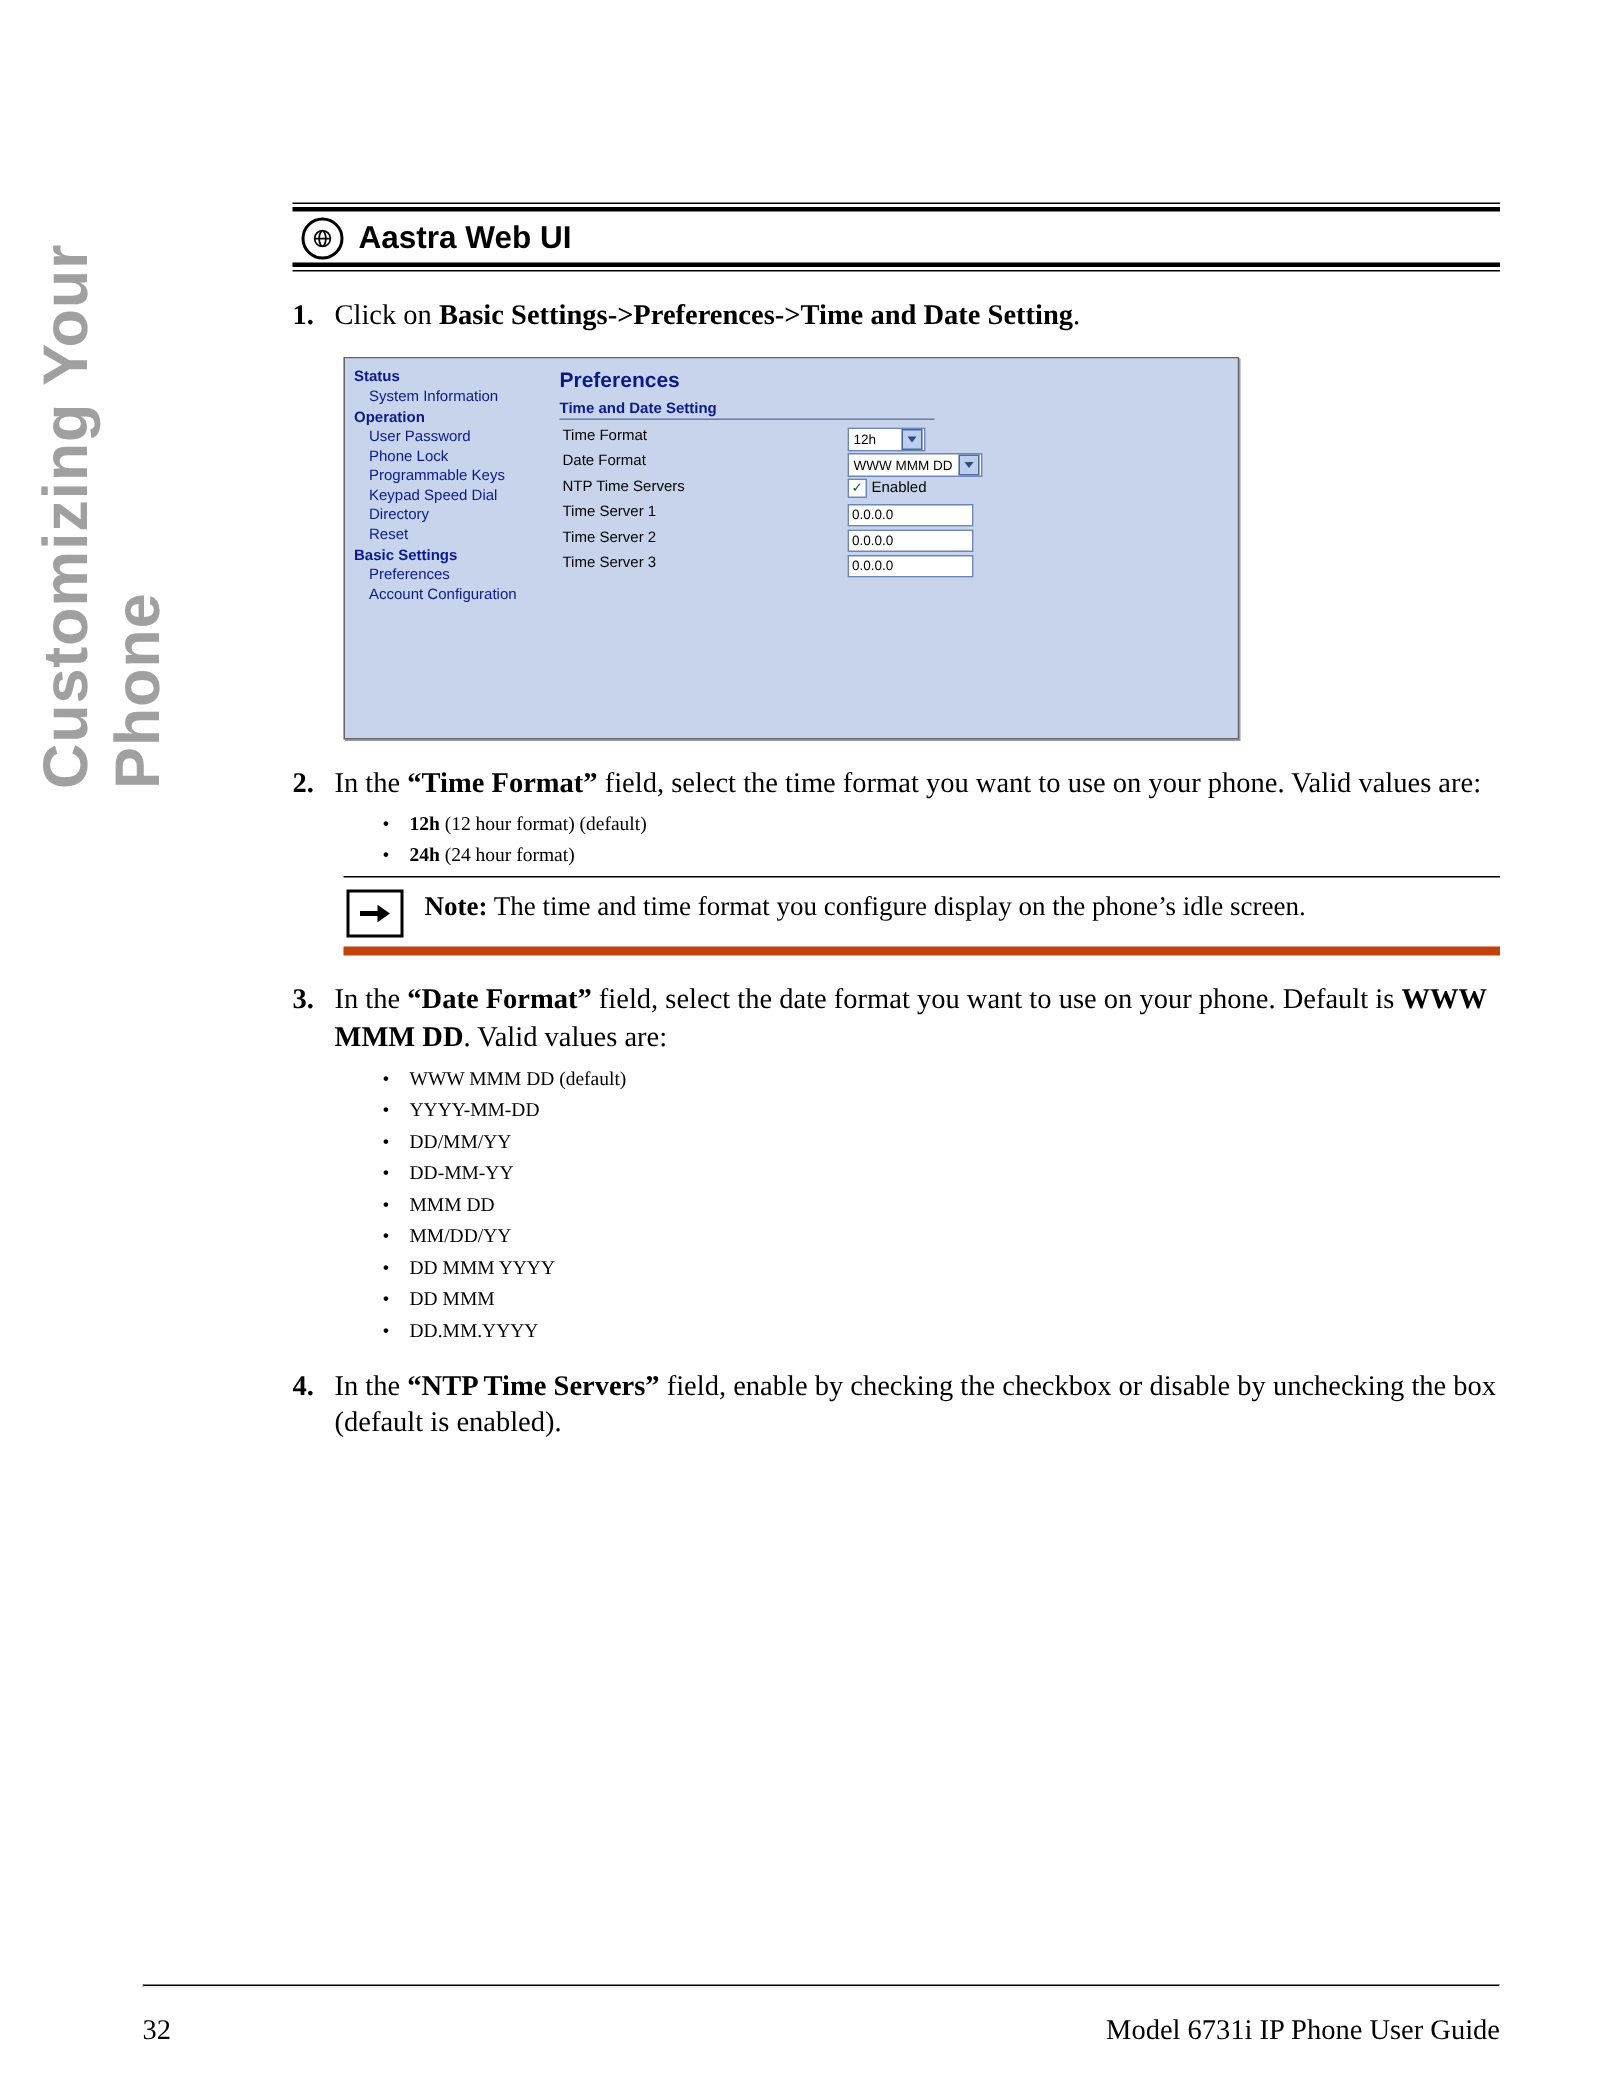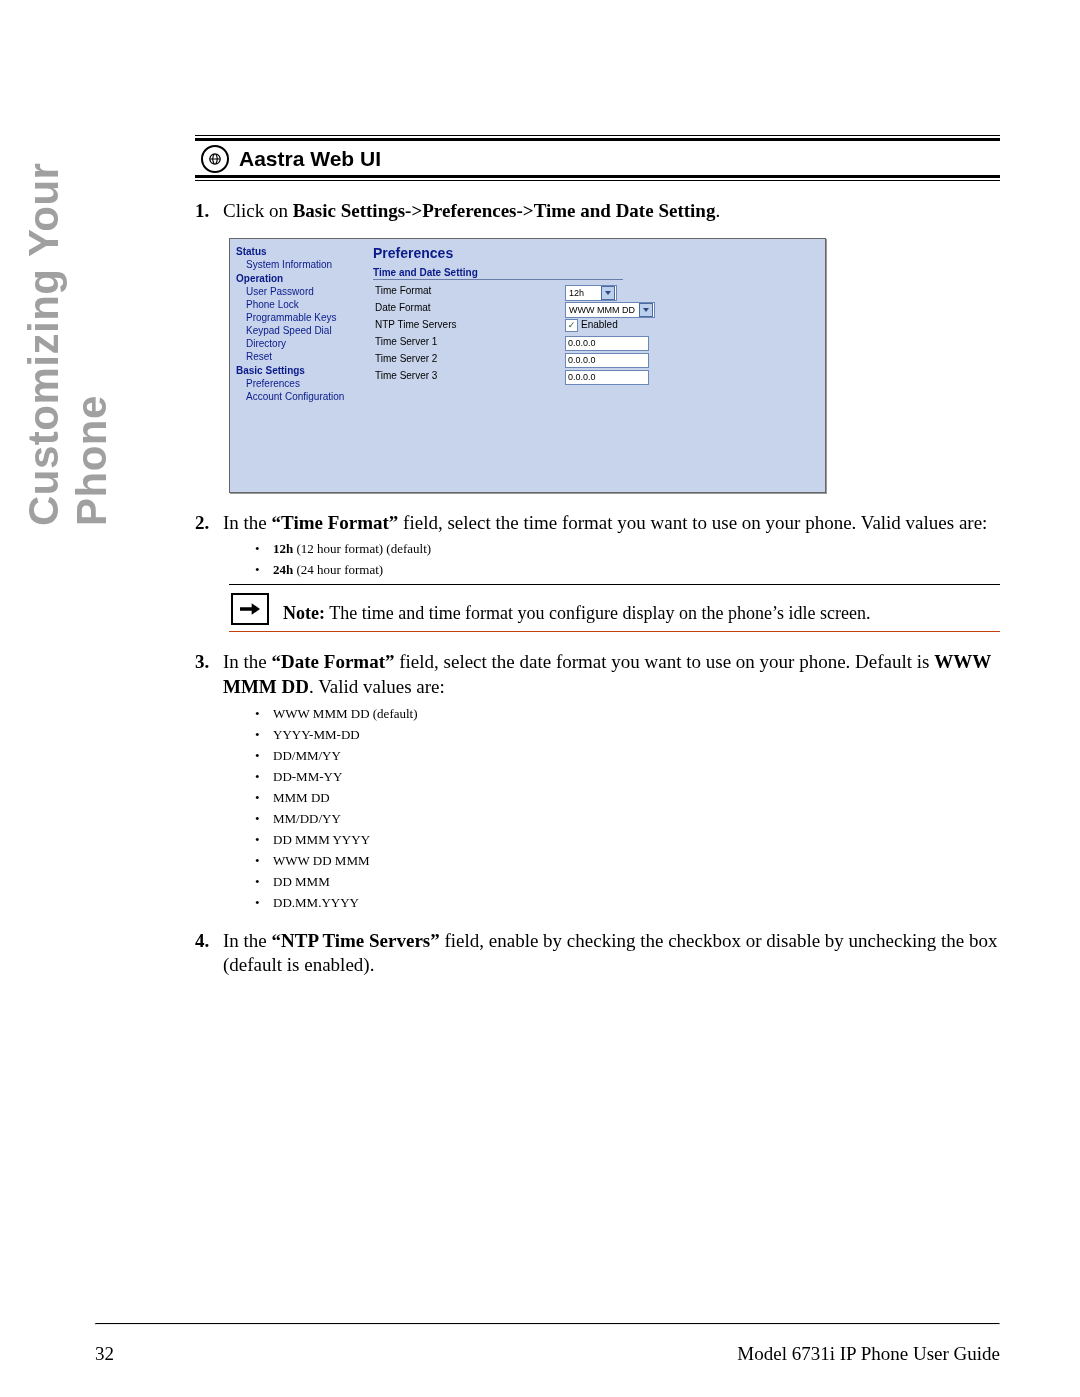--- a/index.html
+++ b/index.html
@@ -15,21 +15,21 @@
   .globe-icon{width:24px;height:24px;border:2px solid #000;border-radius:50%;display:flex;align-items:center;justify-content:center;margin-right:10px}
   .globe-icon svg{width:14px;height:14px}
   .webui-label{font-family:Arial,Helvetica,sans-serif;font-weight:700;font-size:21px}
   .body-text{font-size:19px;line-height:1.3}
   .step{display:flex;margin-top:18px}
   .step .num{width:28px;font-weight:700;flex:none}
   .step .txt{flex:1}
   .sub-bullets{margin:6px 0 6px 60px;padding:0;list-style:none}
   .sub-bullets li{position:relative;padding-left:18px;margin:5px 0;font-size:13px}
   .sub-bullets li::before{content:"\2022";position:absolute;left:0;top:0}
-  .note-box{margin:6px 0 6px 34px;border-top:1px solid #000;border-bottom:1px solid #c2410c;padding:6px 0;display:flex;align-items:flex-end}
+  .note-box{margin:6px 0 6px 34px;border-top:1px solid #000;border-bottom:6px solid #c2410c;padding:6px 0;display:flex;align-items:flex-start}
   .note-icon{width:34px;height:28px;border:2px solid #000;display:flex;align-items:center;justify-content:center;margin:2px 14px 0 2px;flex:none}
   .note-icon svg{width:20px;height:14px}
   .note-text{font-size:18px;line-height:1.3;padding-top:2px}
   .screenshot{margin:14px 0 14px 34px}
   .ss-box{width:595px;border:1px solid #666;background:#c7d4eb;display:flex;font-family:Arial,Helvetica,sans-serif;font-size:10px;color:#000;box-shadow:1px 1px 0 #999}
   .ss-nav{width:125px;background:#c7d4eb;padding:4px 4px 90px 6px}
   .ss-nav .grp{color:#0a1a8b;font-weight:700;margin-top:3px}
   .ss-nav .itm{color:#0a1a8b;margin-left:10px;margin-top:2px;white-space:nowrap}
   .ss-main{flex:1;background:#c7d4eb;padding:6px 8px}
   .ss-title{color:#0a1a8b;font-weight:700;font-size:14px;margin-bottom:6px}
@@ -170,21 +170,20 @@
       </div>
     </div>
     <ul class="sub-bullets" id="date-bullets">
         <li>WWW MMM DD (default)</li>
         <li>YYYY-MM-DD</li>
         <li>DD/MM/YY</li>
         <li>DD-MM-YY</li>
         <li>MMM DD</li>
         <li>MM/DD/YY</li>
         <li>DD MMM YYYY</li>
-        <li>WWW DD MMM</li>
         <li>DD MMM</li>
         <li>DD.MM.YYYY</li>
       </ul>
 
 
     <div class="step body-text">
       <div class="num">4.</div>
       <div class="txt">
         <span>In the </span><b>“NTP Time Servers”</b><span> field, enable by checking the checkbox or disable by unchecking the box (default is enabled).</span>
       </div>

